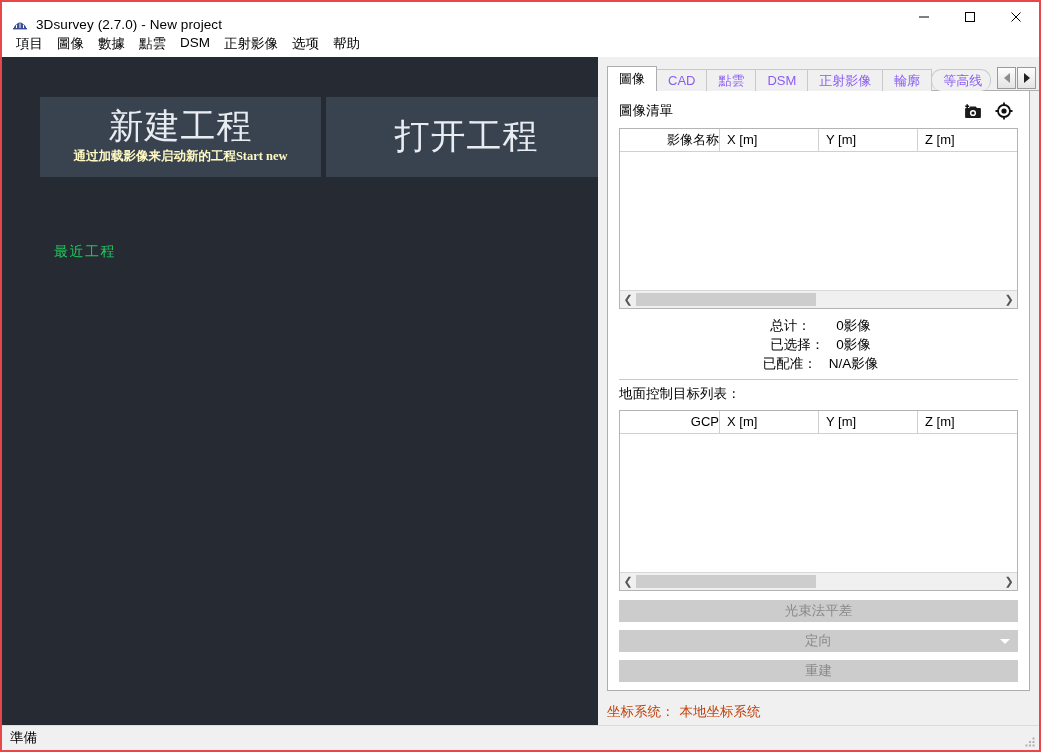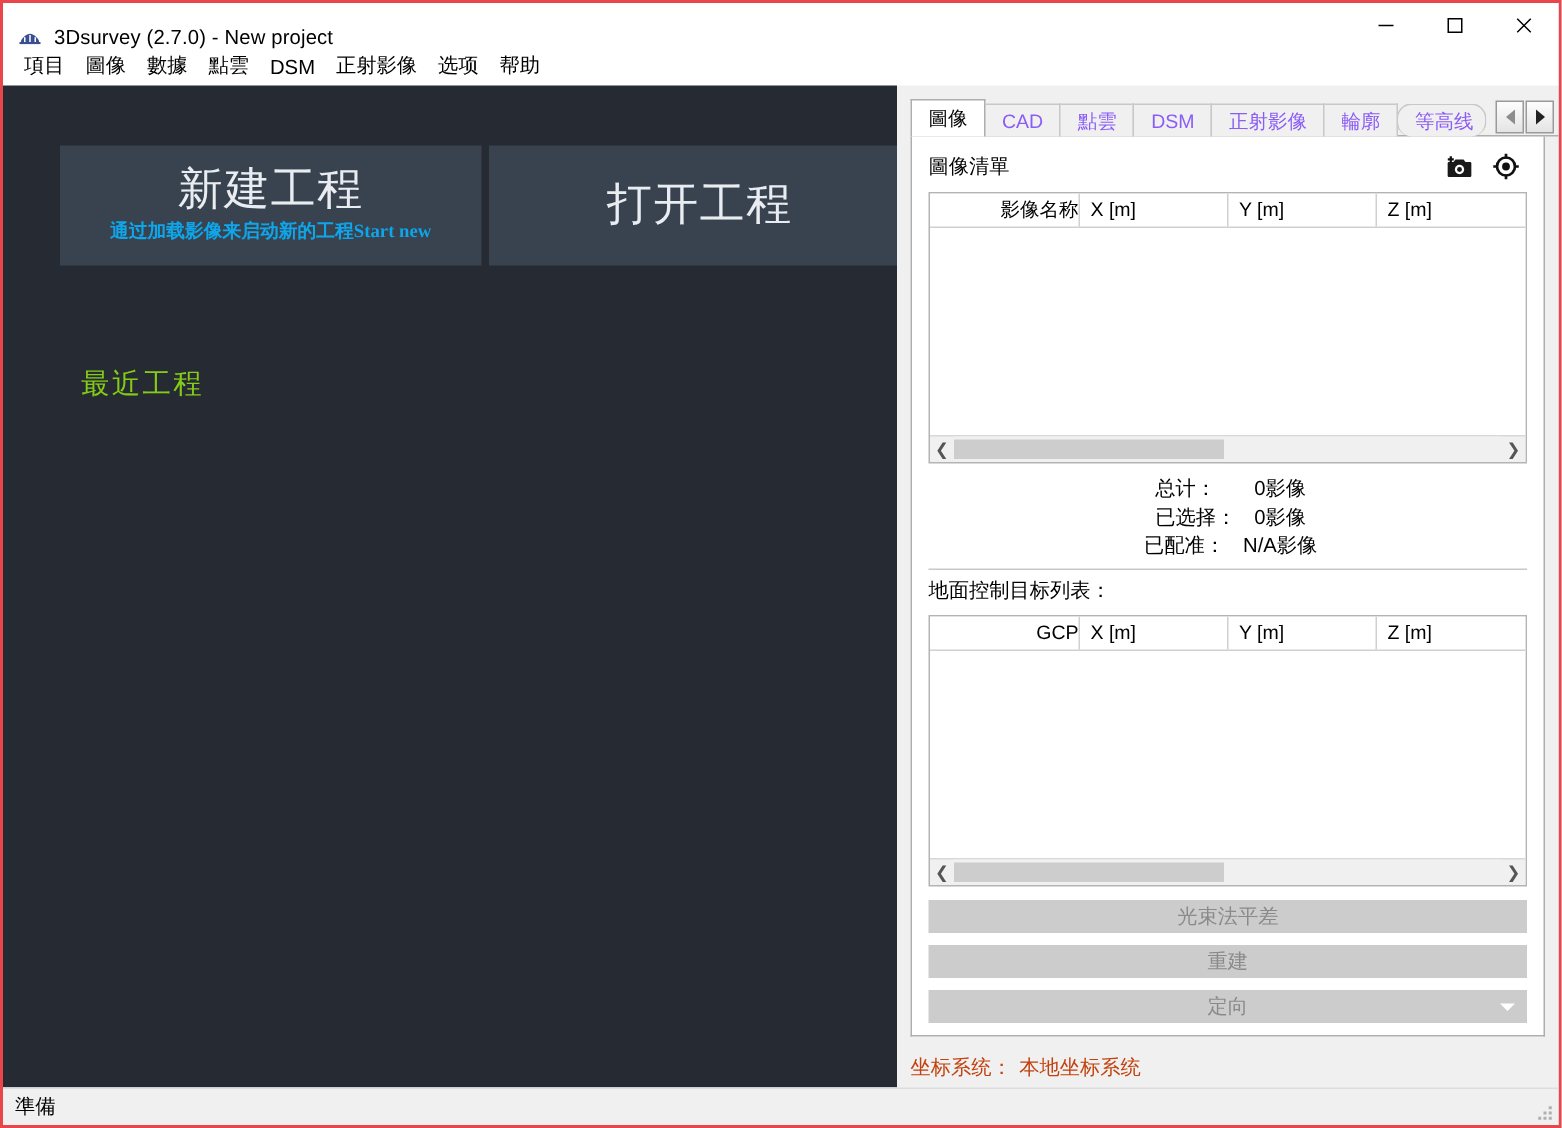--- a/index.html
+++ b/index.html
@@ -66,21 +66,21 @@
     justify-content: center;
     color: #000;
     font-size: 13px;
   }
   
   .menubar {
     height: 24px;
     min-height: 24px;
     background: #ffffff;
     display: flex;
-    align-items: center;
+    align-items: flex-start;
     padding-left: 7px;
     border-bottom: 1px solid #ffffff;
   }
   .menu-item {
     padding: 3px 7px;
     font-size: 13.5px;
     color: #000;
     white-space: nowrap;
     cursor: default;
   }
@@ -111,45 +111,45 @@
     background: #39424f;
     display: flex;
     flex-direction: column;
     align-items: center;
     justify-content: center;
     cursor: pointer;
     overflow: hidden;
   }
   .start-card .card-title {
     font-family: "Liberation Serif", "DejaVu Serif", serif;
-    font-size: 30px;
+    font-size: 35px;
     color: #e9edf2;
     line-height: 1.05;
     white-space: nowrap;
     letter-spacing: 1px;
   }
   .start-card .card-sub {
     font-family: "Liberation Serif", "DejaVu Serif", serif;
     font-weight: bold;
     font-size: 12.5px;
-    color: #0ea5e9;
+    color: #fef9c3;
     margin-top: 3px;
     white-space: nowrap;
     overflow: hidden;
     max-width: 268px;
     text-overflow: clip;
     letter-spacing: 0px;
   }
   .recent-title {
     position: absolute;
     left: 52px;
     top: 186px;
     font-family: Liberation Serif, serif;
-    font-size: 19px;
-    color: #84cc16;
+    font-size: 14px;
+    color: #22c55e;
     letter-spacing: 1.5px;
   }
   
   .right-panel {
     flex: 1;
     background: #f0f0f0;
     display: flex;
     flex-direction: column;
     position: relative;
     padding: 0;
@@ -555,25 +555,25 @@
             <div class="sb-arrow">❮</div>
             <div class="sb-track">
               <div class="sb-thumb"></div>
             </div>
             <div class="sb-arrow">❯</div>
           </div>
         </div>
 
         <div class="btn-area">
           <div class="flat-btn">光束法平差</div>
-          <div class="flat-btn">重建</div>
           <div class="flat-btn">
             <span>定向</span>
             <span class="dd-arrow"></span>
           </div>
+          <div class="flat-btn">重建</div>
         </div>
 
         <div class="spacer-fill"></div>
       </div>
 
       <div class="coord-row">
         <span class="coord-label">坐标系统：</span>
         <span>本地坐标系统</span>
       </div>
 

